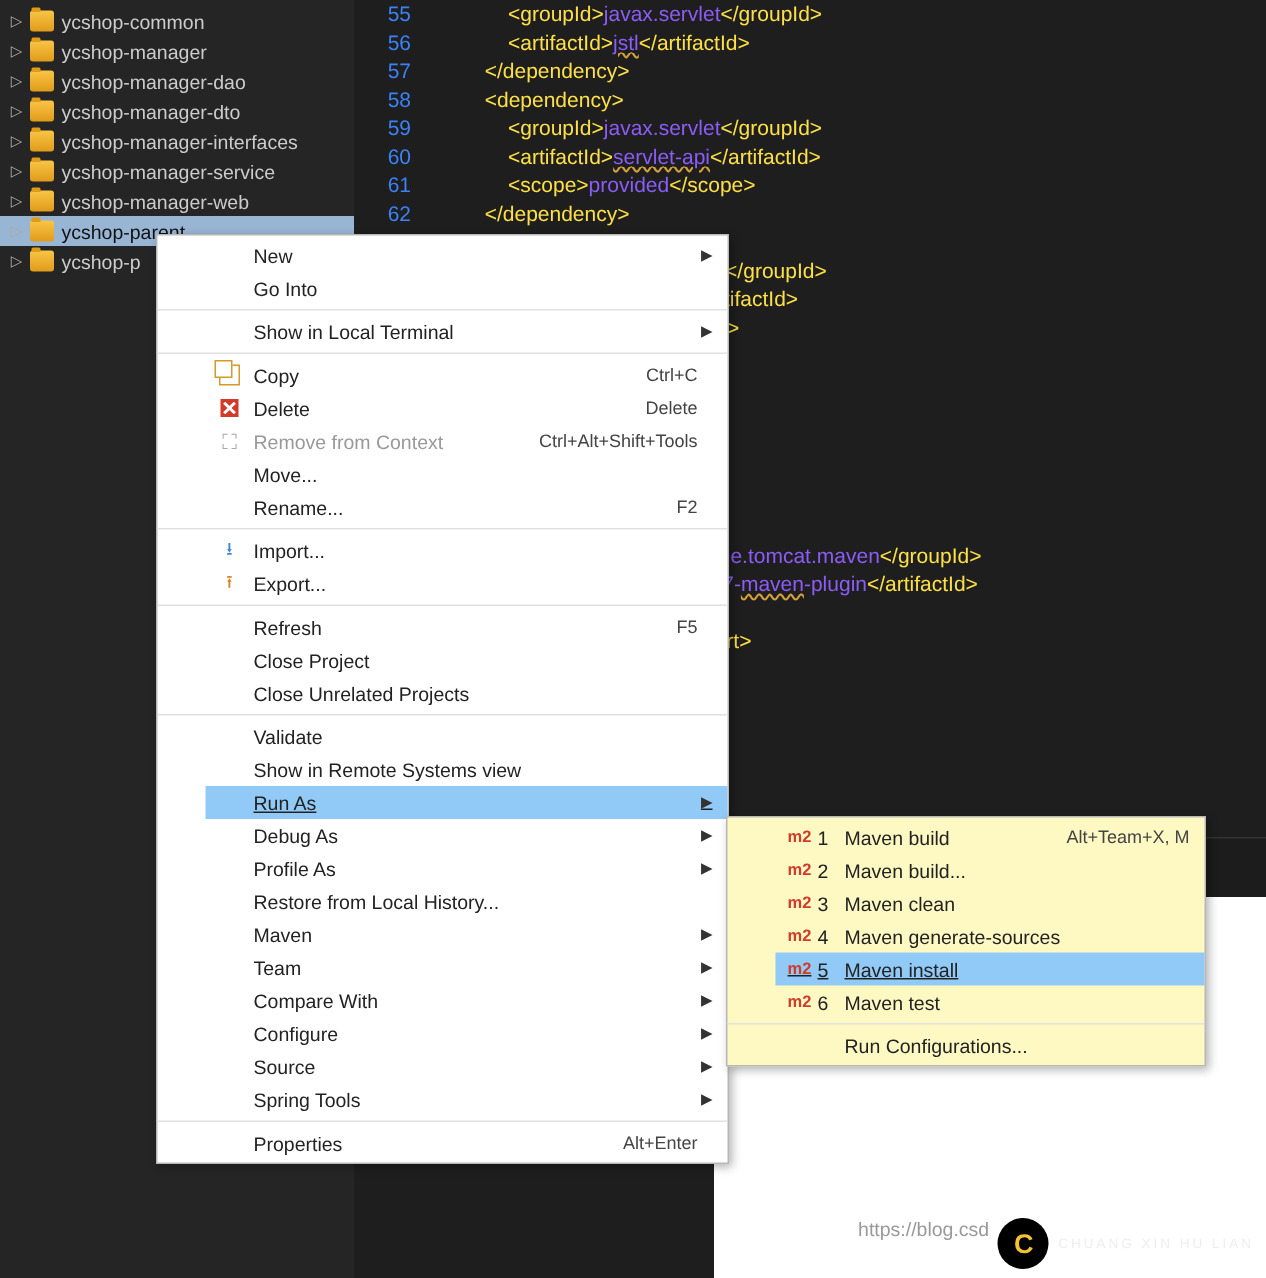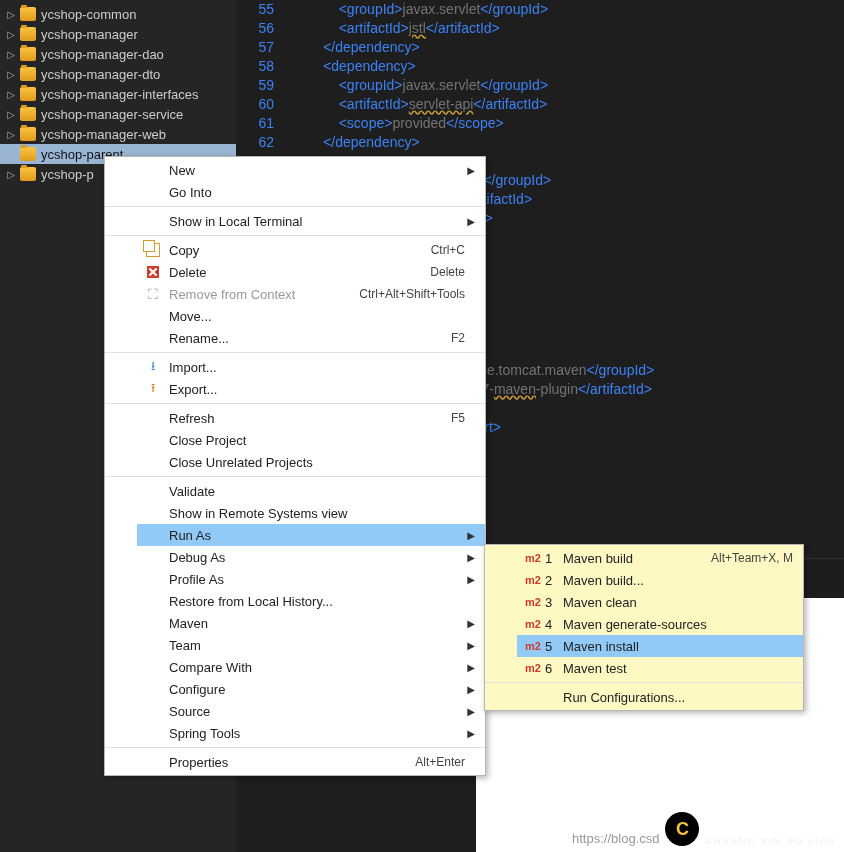--- a/index.html
+++ b/index.html
@@ -11,41 +11,41 @@
 .tree-item .folder-icon { width: 16px; height: 14px; margin-right: 5px; background: linear-gradient(#f9c545,#e09b1b); border-radius: 2px; position: relative; }
 .tree-item .folder-icon::before { content:""; position:absolute; top:-2px; left:1px; width:6px; height:3px; background:#e09b1b; border-radius:1px 1px 0 0; }
 .tree-item .label { color: #ccc; }
 .tree-item.selected { background: #99b5d4; }
 .tree-item.selected .label { color: #111; }
 
 .editor { flex: 1; background: #1e1e1e; position: relative; }
 .gutter { position: absolute; left: 0; top: 0; width: 46px; background: #1e1e1e; font-family: Consolas, monospace; font-size: 14px; }
 .gutter .ln { height: 19px; line-height: 19px; text-align: right; padding-right: 8px; color: #3b82f6; }
 .code { position:absolute; left:56px; top:0; right:0; font-family: Consolas, monospace; font-size: 14px; line-height: 19px; white-space: pre; }
-.tag { color: #3b82f6; }
-.text { color: #737373; }
+.tag { color: #fde047; }
+.text { color: #8b5cf6; }
 .comment { color: #6a9955; }
 .wavy { text-decoration: underline wavy #d4a03a; }
 
 .context-menu { position: absolute; left: 104px; top: 156px; width: 382px; background: #ffffff; border: 1px solid #b7b7b7; box-shadow: 2px 2px 6px rgba(0,0,0,0.3); font-size: 13px; color: #222; padding: 2px 0; z-index: 10; }
 .menu-row { display: flex; align-items: center; height: 22px; padding: 0 10px 0 4px; position: relative; margin-left: 32px; }
 .menu-row .micon { width: 24px; display:flex; align-items:center; justify-content:center; }
 .menu-row .mlabel { flex: 1; padding-left: 4px; }
 .menu-row .mshort { color: #444; font-size: 12px; }
 .menu-row .marrow { width: 10px; text-align:right; color:#333; font-size:10px; }
-.menu-row.highlight { background: #91c9f7; }
+.menu-row.highlight { background: #91c9f7; text-decoration: underline; }
 .menu-row.disabled { color: #999; }
 .menu-sep { height: 1px; background: #e1e1e1; margin: 3px 0; }
 
 .submenu { position: absolute; left: 484px; top: 544px; width: 320px; background: #fef9c3; border: 1px solid #b7b7b7; box-shadow: 2px 2px 6px rgba(0,0,0,0.3); font-size: 13px; color: #222; padding: 2px 0; z-index: 11; }
 .submenu .menu-row .m2 { color:#d23a2a; font-weight:bold; font-size:11px; width:24px; text-align:center; }
 .submenu .menu-row .snum { width: 14px; text-align:left; }
 .submenu .menu-row.highlight { background: #91c9f7; }
 
-.watermark { position:absolute; right:8px; bottom:6px; display:flex; align-items:flex-end; gap:6px; }
+.watermark { position:absolute; right:8px; bottom:6px; display:flex; align-items:flex-start; gap:6px; }
 .watermark .url { color:#999; font-size:13px; }
 .watermark .badge { background:#000; border-radius:50%; width:34px; height:34px; display:flex; align-items:center; justify-content:center; color:#f5c233; font-weight:bold; font-size:18px; }
 .watermark .txt { color:#fff; font-weight:bold; letter-spacing:2px; }
 .watermark .sub { color:#eee; font-size:9px; letter-spacing:2px; }
 .watermark .col { display:flex; flex-direction:column; line-height:1; }
 
 .icon-copy { width:14px; height:14px; border:1.5px solid #d49a2a; position:relative; }
 .icon-copy::after{content:"";position:absolute;width:10px;height:10px;border:1.5px solid #d49a2a;left:-4px;top:-4px;background:#fff;}
 .icon-paste { width:12px; height:14px; border:1.5px solid #d49a2a; border-radius:2px; background:linear-gradient(#fff,#fff);}
 .icon-delete { width:12px; height:12px; background:#d23a2a; position:relative; }

